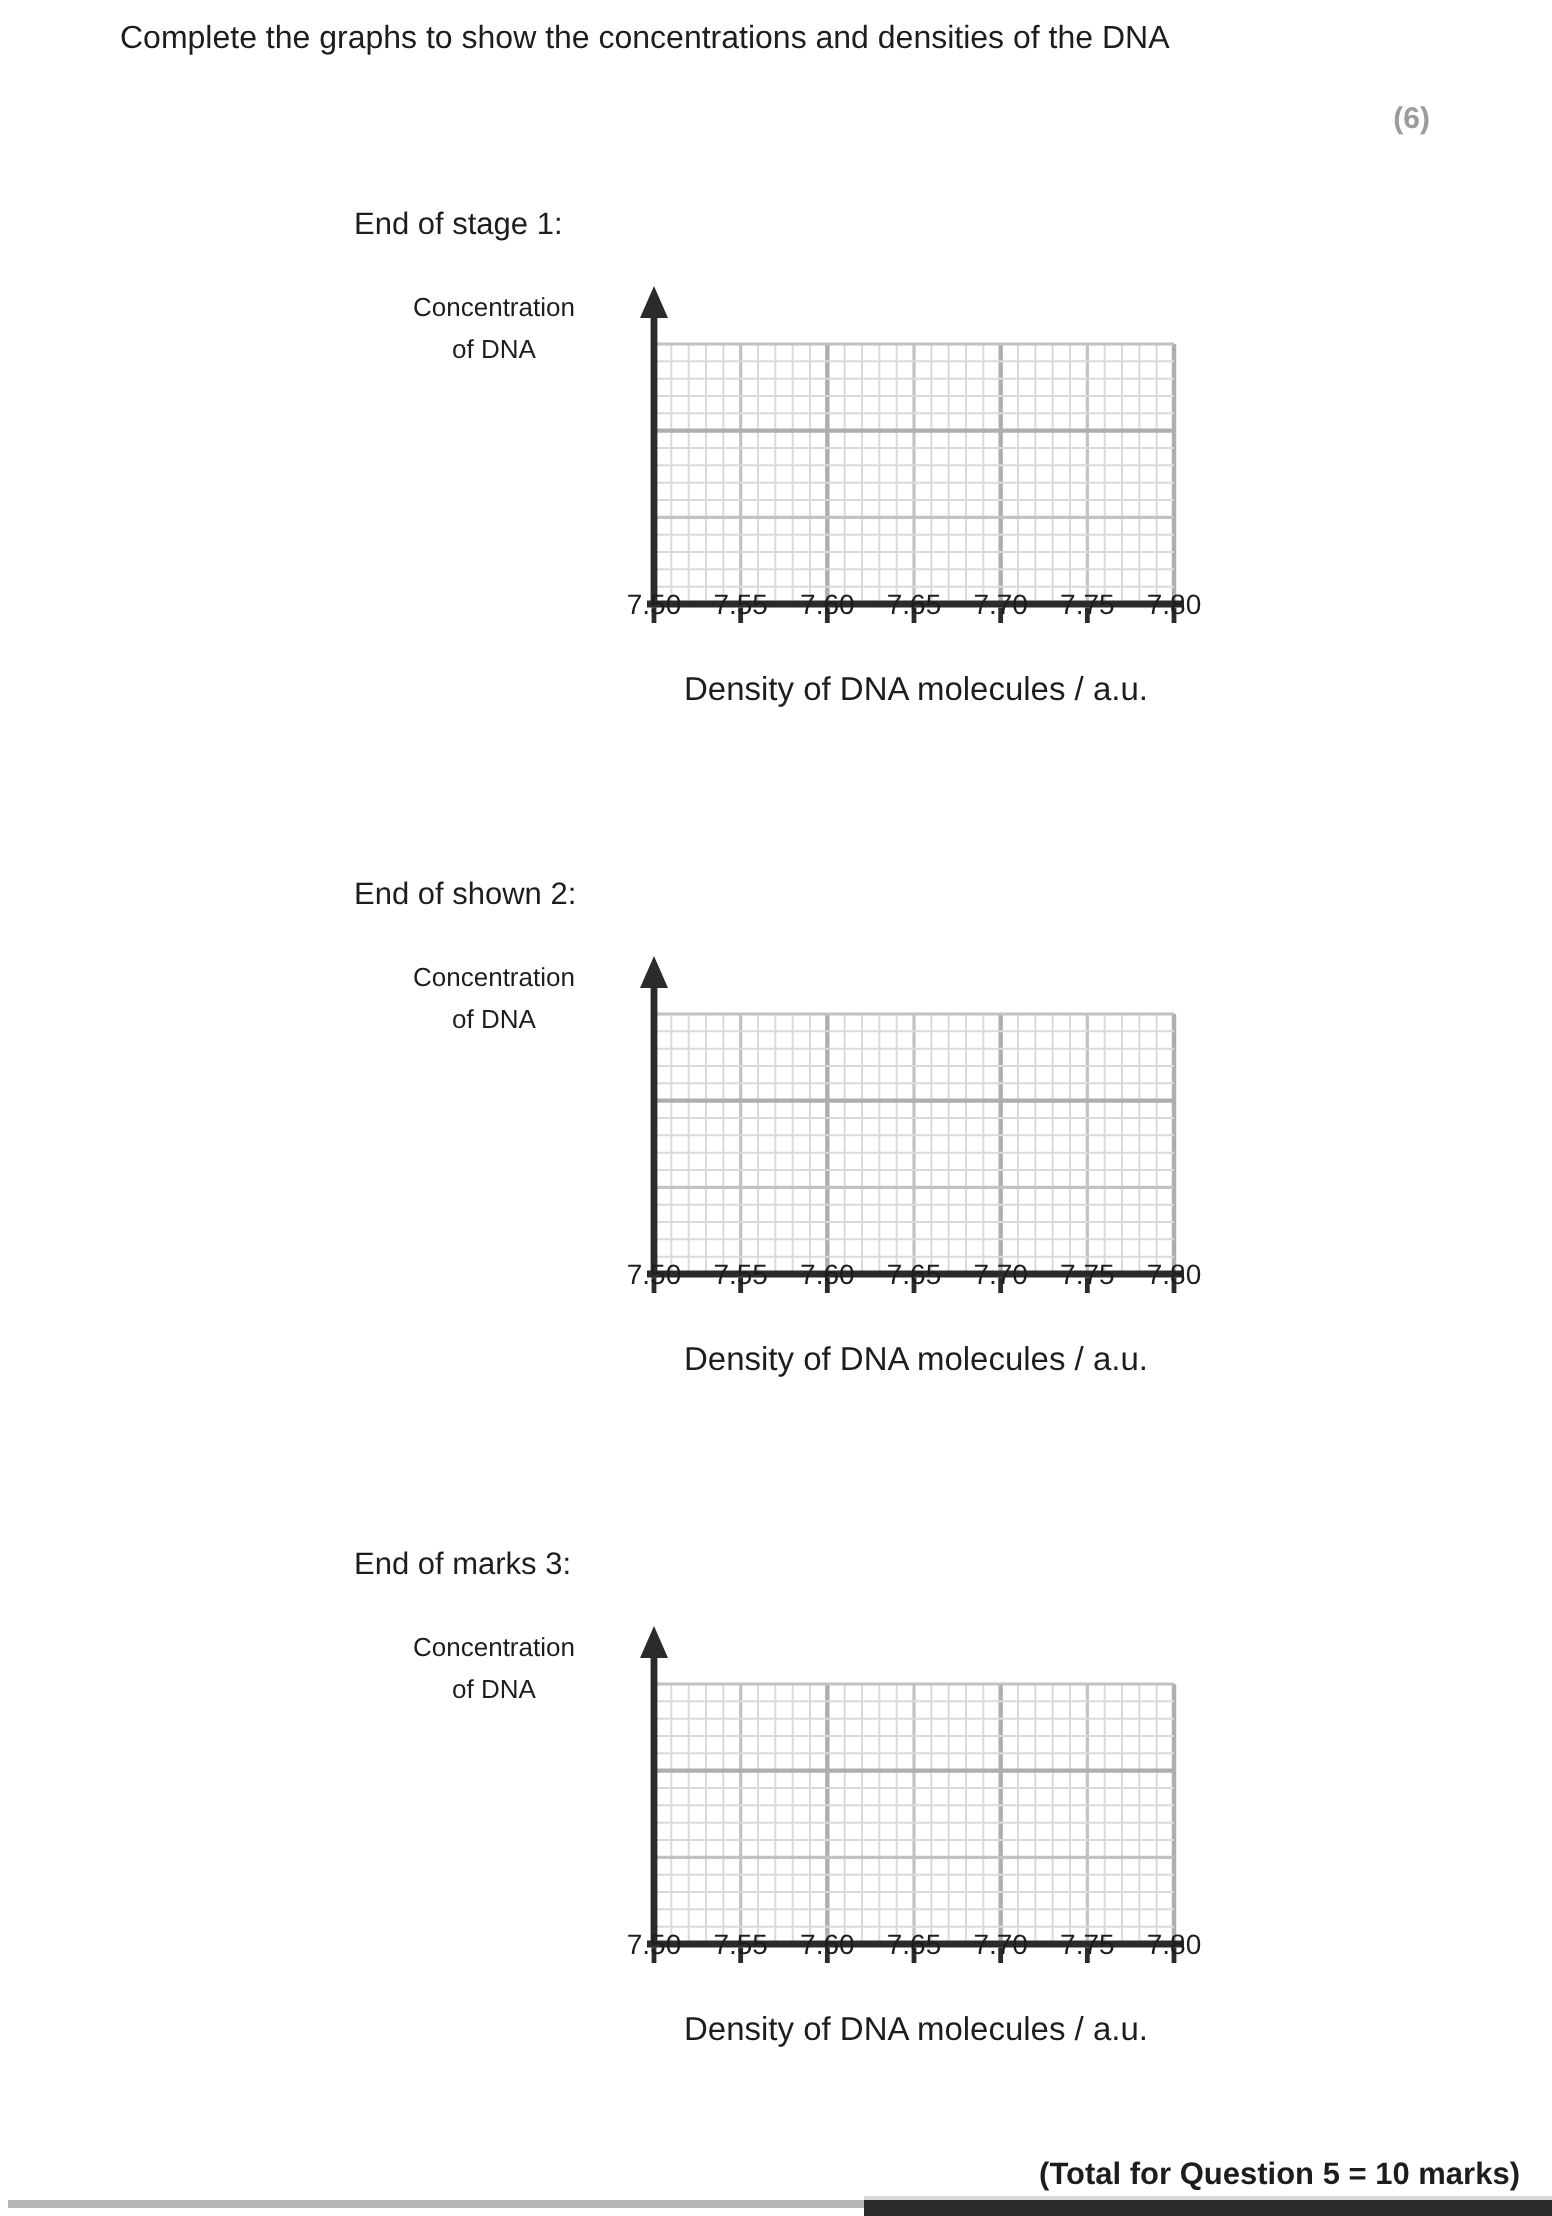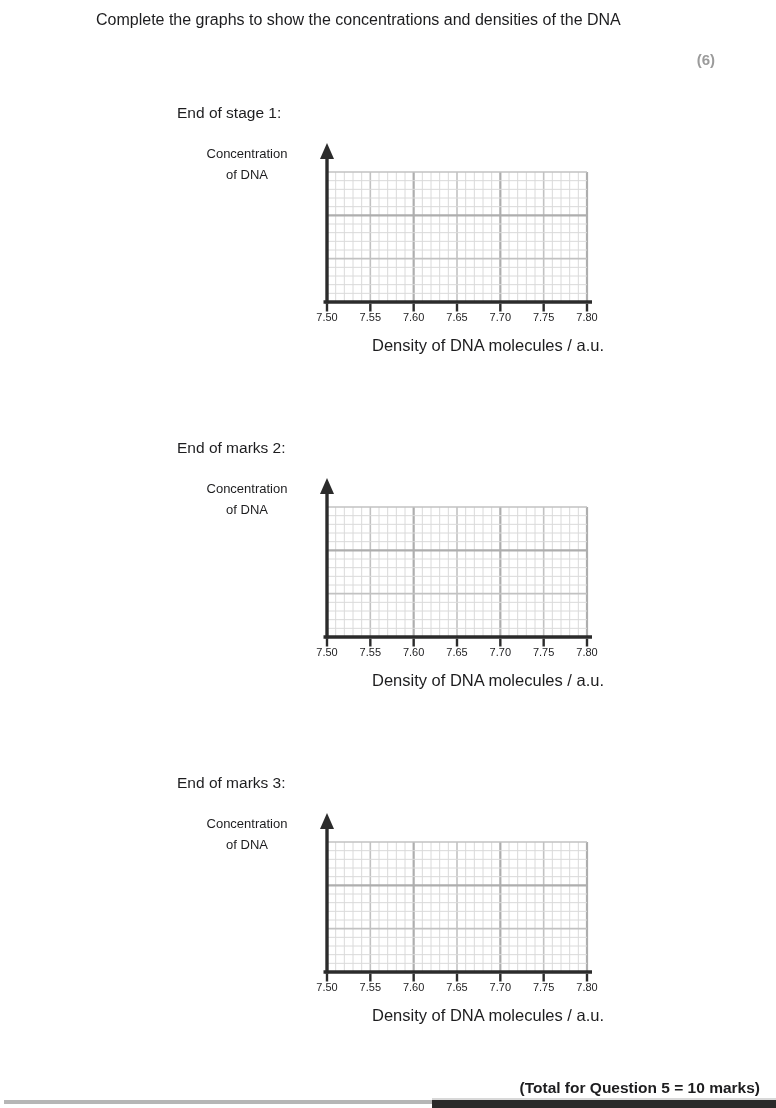--- a/index.html
+++ b/index.html
@@ -1,28 +1,28 @@
 <!DOCTYPE html>
 <html><head>
 <meta charset="utf-8">
 <style>
   html,body{margin:0;padding:0;background:#ffffff;}
   .page{
     position:relative;width:776px;height:1108px;background:#ffffff;
     font-family:"Liberation Sans",sans-serif;color:#1d1d1f;overflow:hidden;
   }
-  .question-text{position:absolute;left:60px;top:9px;font-size:16px;line-height:21px;margin-left:36px;}
+  .question-text{position:absolute;left:60px;top:9px;font-size:16px;line-height:21px;}
   .marks{position:absolute;right:61px;top:51px;color:#9b9b9b;font-weight:bold;font-size:15px;}
   .graph-block{position:absolute;left:0;width:776px;height:270px;}
   .stage-label{position:absolute;left:177px;top:4px;font-size:15.5px;}
   .y-axis-label{position:absolute;left:183px;top:43px;width:128px;text-align:center;
     font-size:13px;line-height:21px;}
   svg.plot{position:absolute;left:312px;top:40px;}
-  .tick-label{position:absolute;top:211px;transform:translateX(-50%);font-size:11px;white-space:nowrap;}
-  .x-axis-title{position:absolute;left:312px;top:236px;width:292px;text-align:right;font-size:16.5px;}
+  .tick-label{position:absolute;top:194px;transform:translateX(-50%);font-size:14px;white-space:nowrap;}
+  .x-axis-title{position:absolute;left:312px;top:236px;width:292px;text-align:center;font-size:16.5px;}
   .total-marks{position:absolute;right:16px;top:1079px;font-weight:bold;font-size:15.5px;margin-left:32px;}
   .footer-rule{position:absolute;left:4px;right:2px;top:1100px;height:4px;background:#b6b6b6;}
   .footer-bar{position:absolute;left:432px;right:0;top:1098px;height:10px;background:#2a2a2a;
     border-top:2px solid #d8d8d8;box-sizing:border-box;}
 </style>
 </head>
 <body>
 
 <div class="page">
 
@@ -100,21 +100,21 @@
         <span class="tick-label" style="left: 413.667px;">7.60</span>
         <span class="tick-label" style="left: 457px;">7.65</span>
         <span class="tick-label" style="left: 500.333px;">7.70</span>
         <span class="tick-label" style="left: 543.667px;">7.75</span>
         <span class="tick-label" style="left: 587px;">7.80</span>
       </div>
     <div class="x-axis-title">Density of DNA molecules / a.u.</div>
   </div>
 
   <div class="graph-block" style="top:435px">
-    <div class="stage-label">End of marks 2:</div>
+    <div class="stage-label">End of shown 2:</div>
     <div class="y-axis-label">
       <div>Concentration</div>
       <div>of DNA</div>
     </div>
     <svg class="plot" width="292" height="176">
         <line x1="23.666666666666664" y1="32" x2="23.666666666666664" y2="162" stroke="#dadada" stroke-width="1"></line>
         <line x1="32.33333333333333" y1="32" x2="32.33333333333333" y2="162" stroke="#dadada" stroke-width="1"></line>
         <line x1="41" y1="32" x2="41" y2="162" stroke="#dadada" stroke-width="1"></line>
         <line x1="49.666666666666664" y1="32" x2="49.666666666666664" y2="162" stroke="#dadada" stroke-width="1"></line>
         <line x1="58.33333333333333" y1="32" x2="58.33333333333333" y2="162" stroke="#c2c2c2" stroke-width="1.6"></line>

